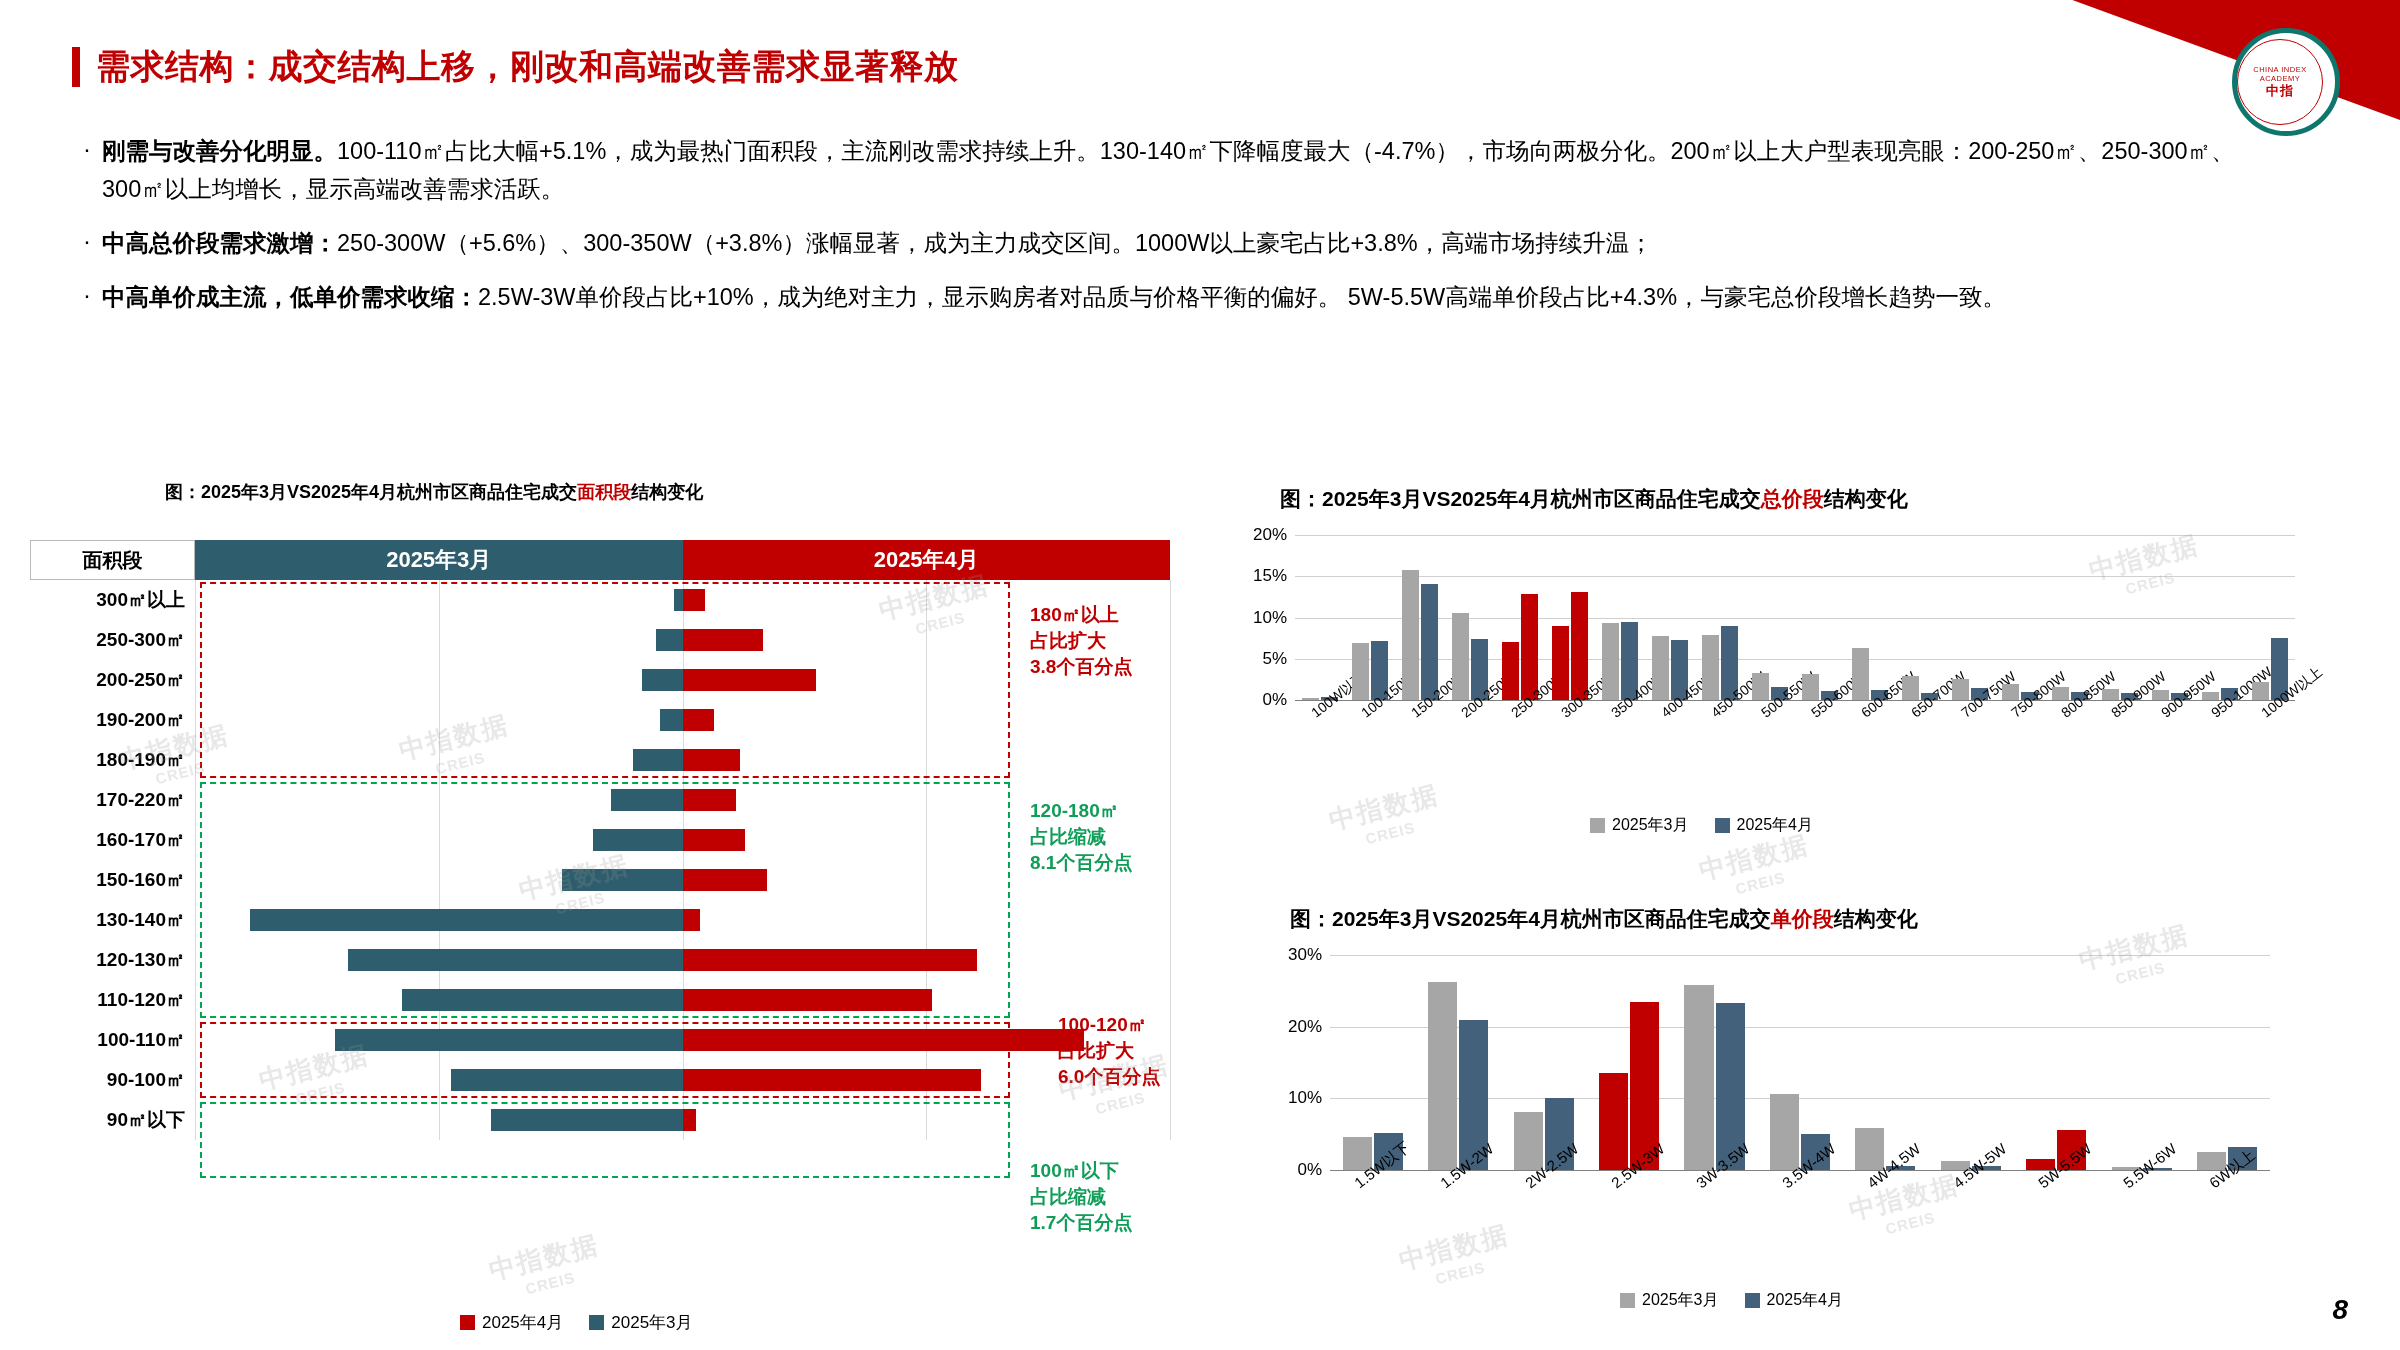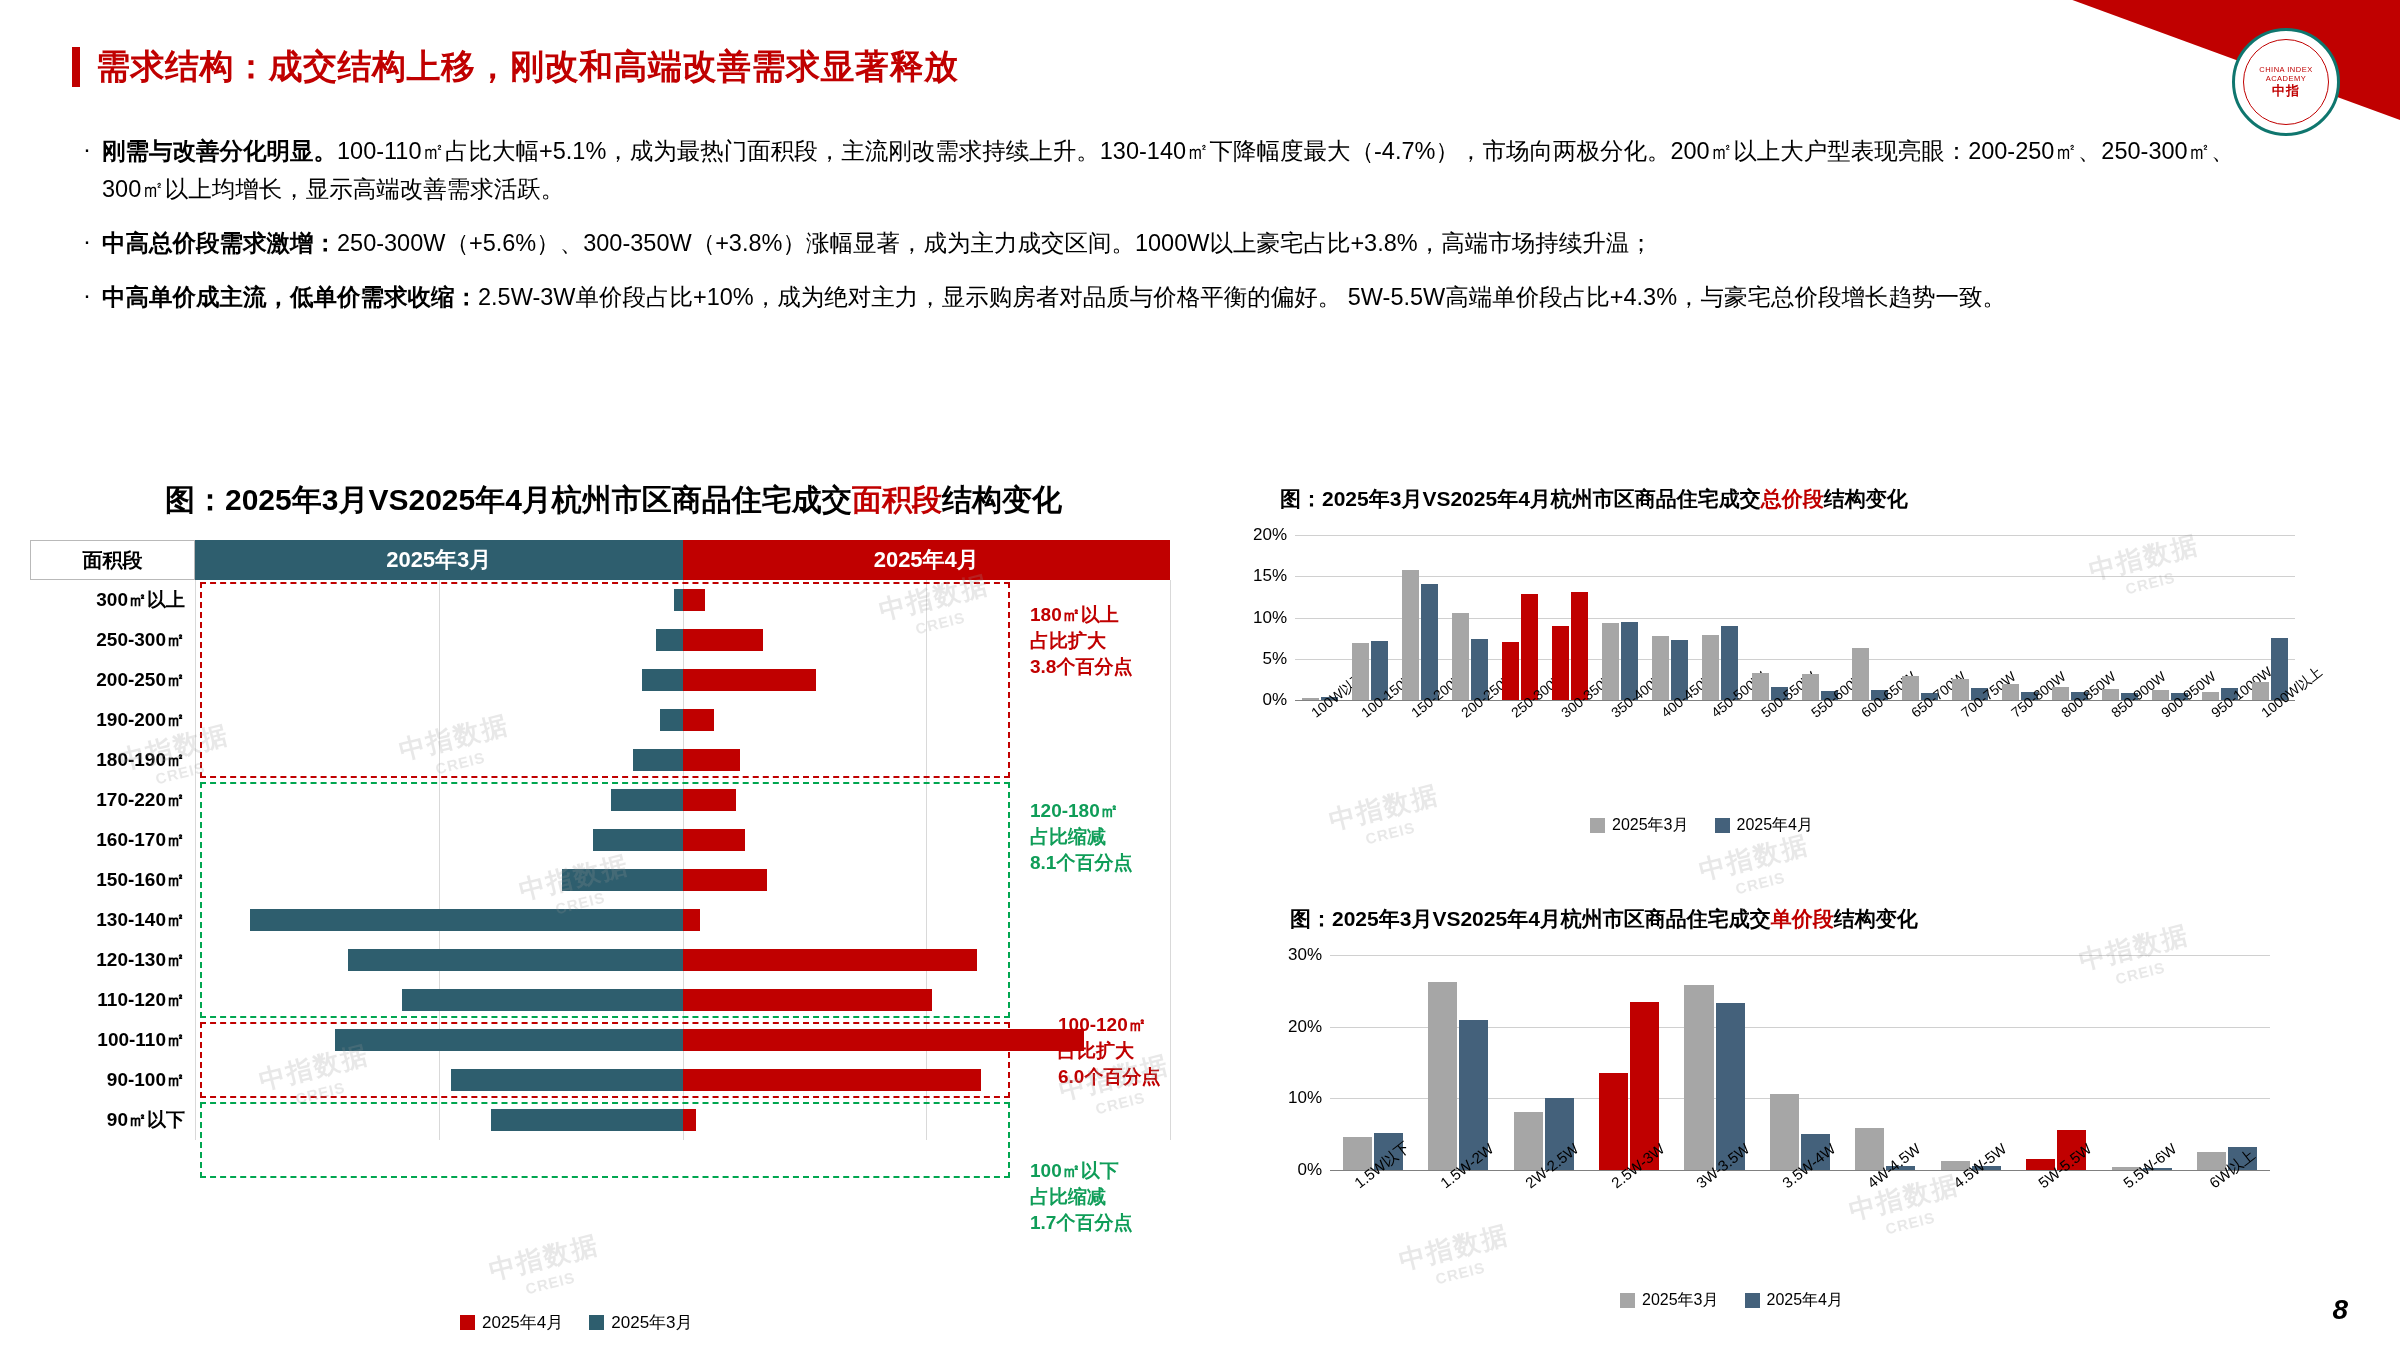--- a/index.html
+++ b/index.html
@@ -13,22 +13,22 @@
   }
   
   .corner-shape {
     position:absolute; top:0; right:0; width:420px; height:120px;
     background:#C00000;
     clip-path: polygon(22% 0, 100% 0, 100% 100%);
   }
   .seal {
     position:absolute; top:28px; right:60px;
     width:108px; height:108px; border-radius:50%;
-    background:#ffffff; border:3px solid #0f766e;
-    display:flex; align-items:center; justify-content:center;
+    background:#ffffff; border:5px solid #0f766e;
+    display:flex; justify-content:center;
     flex-direction:column;
   }
   .seal-inner {
     width:86px;height:86px;border-radius:50%;border:1px solid #C00000;
     display:flex;align-items:center;justify-content:center;flex-direction:column;
     color:#C00000; font-size:9px; line-height:1.25; text-align:center;
   }
   .seal-cn { font-size:13px; font-weight:bold; letter-spacing:1px; }
   .seal-en { font-size:7.5px; letter-spacing:.5px; }
 
@@ -38,21 +38,21 @@
   .title-text { font-size:34px; font-weight:bold; color:#C00000; letter-spacing:.5px;}
 
   
   .bullets { position:absolute; left:72px; top:132px; width:2180px; }
   .bullet { display:flex; margin-bottom:16px; }
   .bullet .dot { width:30px; flex:0 0 30px; text-align:center; font-size:24px; line-height:34px; color:#000;}
   .bullet .btext { font-size:23.5px; line-height:38px; color:#000; }
   .bullet .btext b { font-weight:bold; }
 
   
-  .left-title { position:absolute; left:165px; top:480px; font-size:30px; font-weight:bold; color:#000; }
+  .left-title { position:absolute; left:165px; top:480px; font-size:18px; font-weight:bold; color:#000; }
   .left-title .hl { color:#C00000; }
 
   .tornado {
     position:absolute; left:30px; top:540px; width:1140px; height:790px;
   }
   .t-head { display:flex; height:40px; }
   .t-head .lbl {
     width:165px; background:#fff; border:1px solid #b9b9b9;
     display:flex;align-items:center;justify-content:center;
     font-size:20px; font-weight:bold; color:#000;

